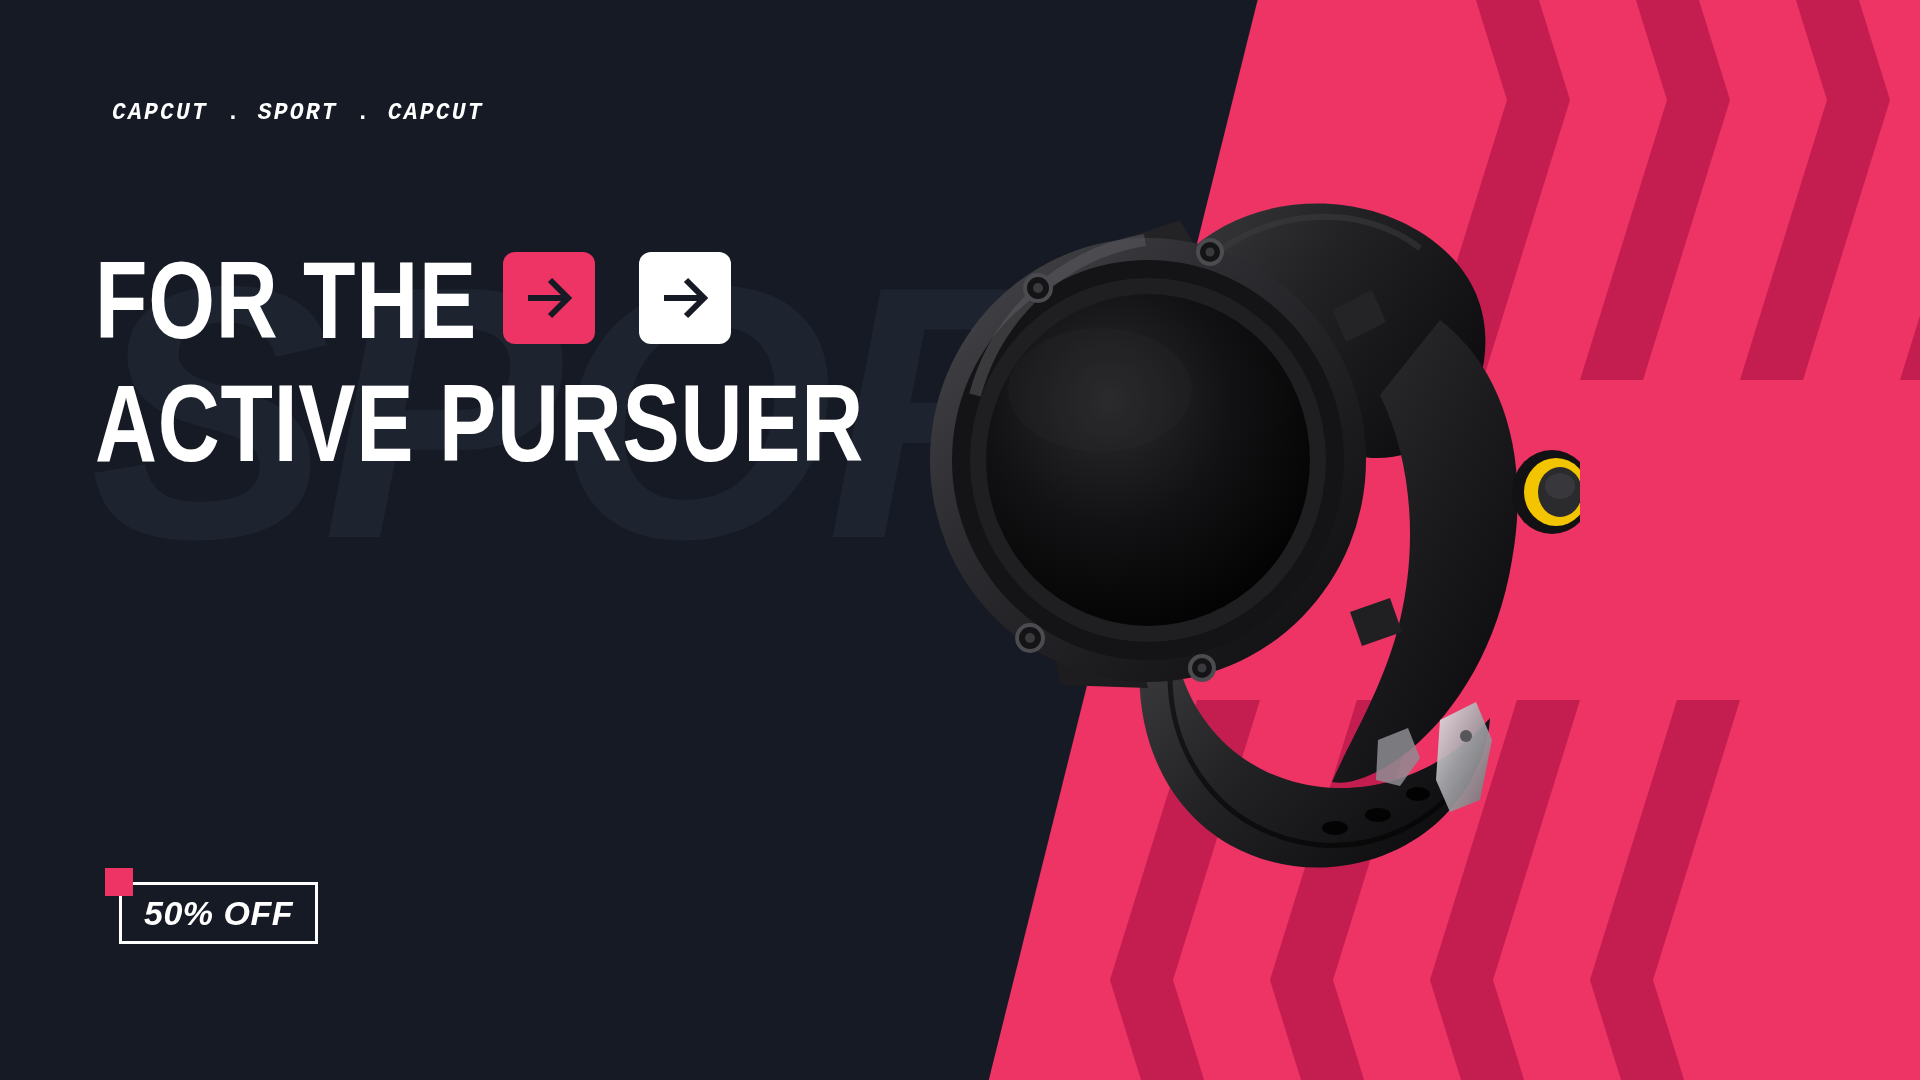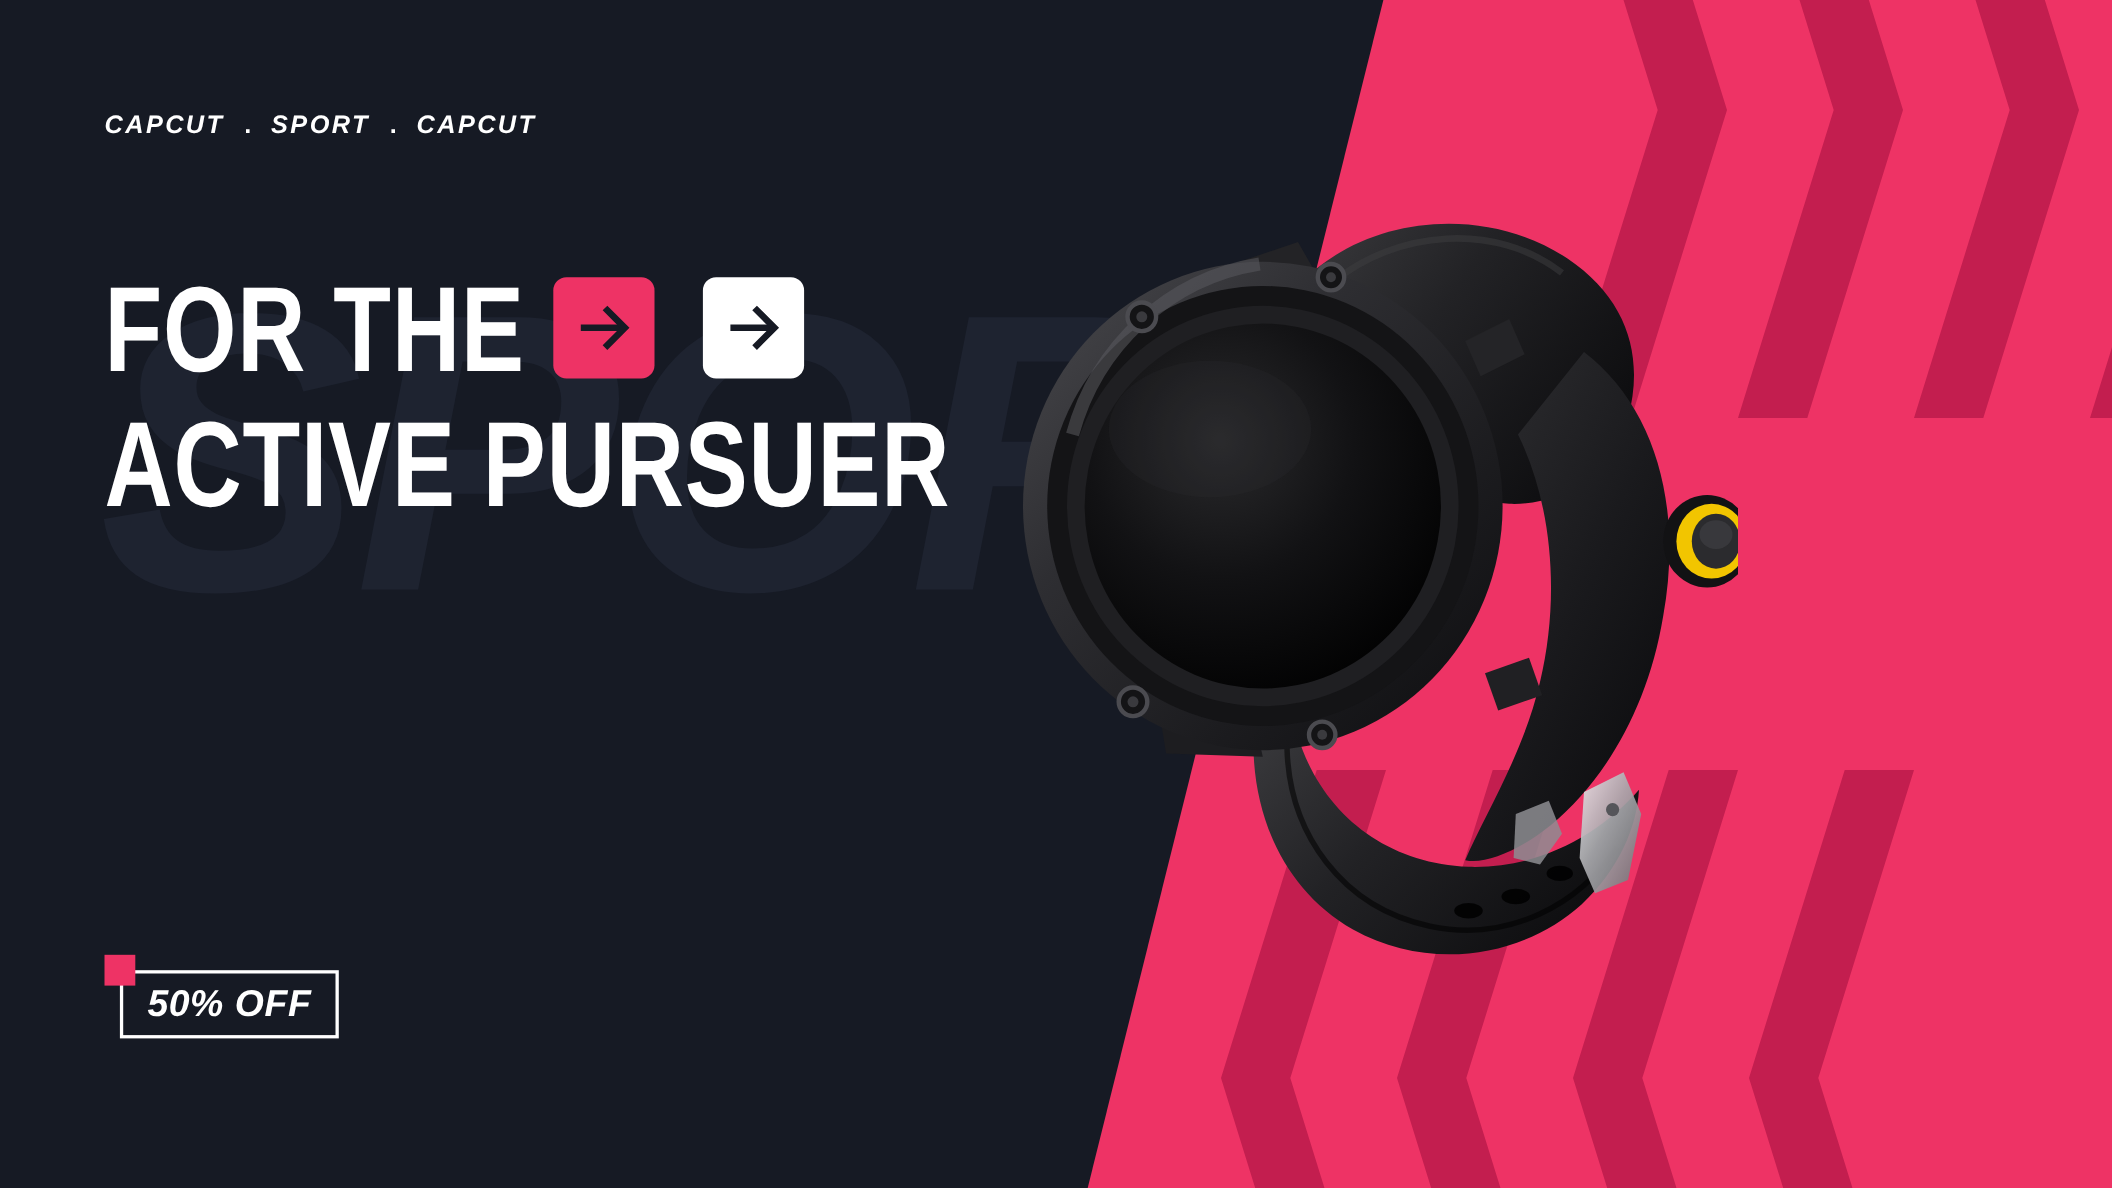--- a/index.html
+++ b/index.html
@@ -57,24 +57,25 @@
     letter-spacing:-8px;
     color:#1e2330;
     line-height:0.9;
     white-space:nowrap;
     user-select:none;
   }
 
   
   .nav {
     position:absolute;
-    left:95px; top:100px;
+    left:112px; top:100px;
     display:flex; align-items:center;
     gap:18px;
     z-index:20;
+    font-family:Liberation Mono, monospace;
   }
   .nav-item {
     color:#ffffff;
     font-size:23px;
     font-weight:bold;
     font-style:italic;
     letter-spacing:2.2px;
   }
   .nav-dot {
     color:#ffffff;
@@ -137,21 +138,21 @@
     line-height:1.48;
     letter-spacing:-0.2px;
     transform:scaleX(0.94);
     transform-origin:left center;
     white-space:nowrap;
   }
 
   
   .badges {
     position:absolute;
-    left:95px; top:868px;
+    left:105px; top:868px;
     display:flex;
     gap:22px;
     z-index:20;
   }
   .badge-wrap { position:relative; }
   .badge-sq {
     position:absolute;
     left:0; top:0;
     width:28px; height:28px;
     background:#ee3365;

